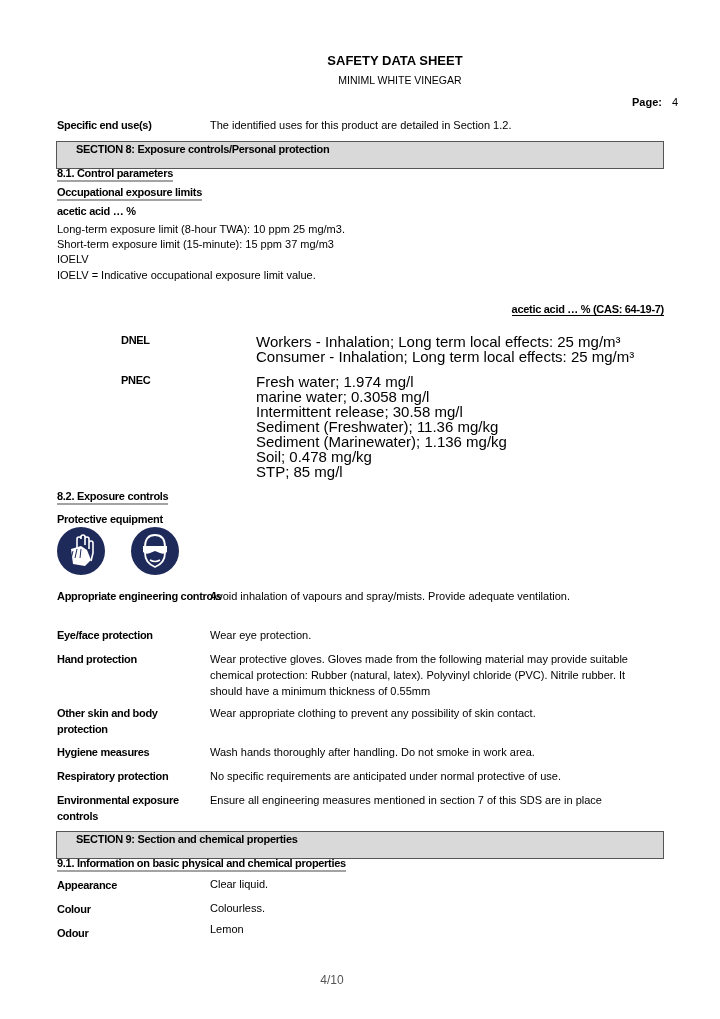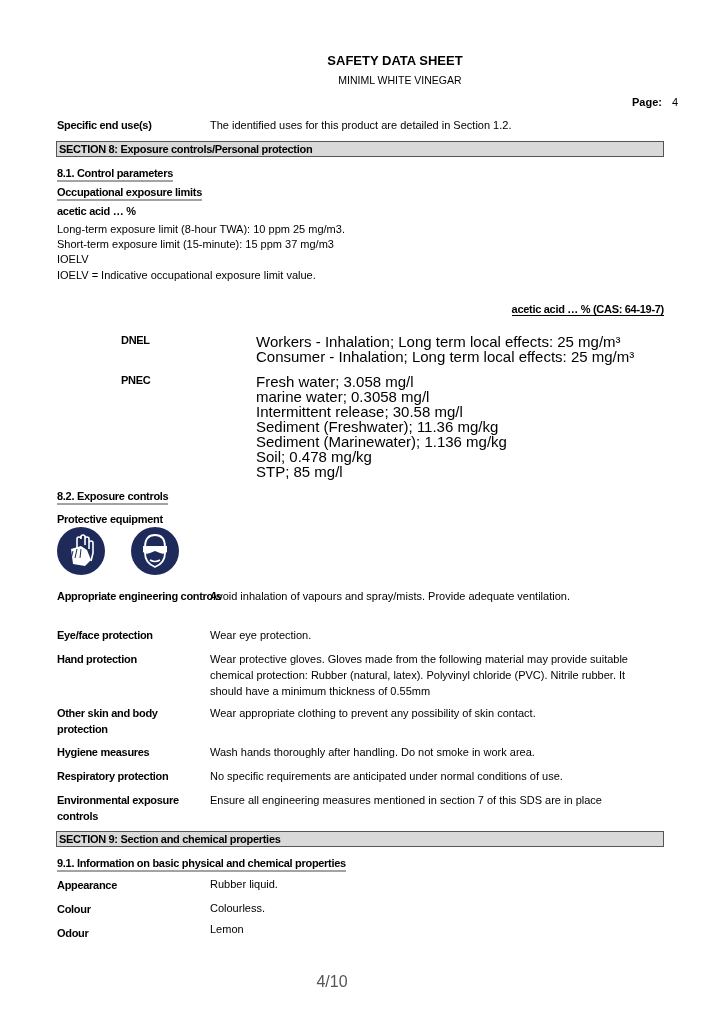--- a/index.html
+++ b/index.html
@@ -5,32 +5,32 @@
   html, body { margin:0; padding:0; background:#ffffff; }
   body { width:720px; height:1019px; position:relative; overflow:hidden;
          font-family:"Liberation Sans", sans-serif; color:#000; font-size:11px; }
   .abs { position:absolute; }
   .title { left:0; width:720px; top:53px; text-align:center; font-weight:bold; font-size:13px;padding-left:35px; }
   .subtitle { left:0; width:720px; top:74px; text-align:center; font-size:10.5px;padding-left:40px; }
   .page-label { right:50px; top:96px; font-weight:bold; font-size:11px;padding-left:19px; }
   .page-num { right:42px; top:96px; font-size:11px; }
   .lbl { left:57px; font-weight:bold; font-size:11px; letter-spacing:-0.3px; line-height:16px; }
   .val { left:210px; font-size:11px; line-height:16px; }
-  .section-bar { left:56px; width:608px; height:16px; background:#d9d9d9;
+  .section-bar { left:56px; width:608px; height:28px; background:#d9d9d9;
                  border:1px solid #555; box-sizing:border-box; font-weight:bold;
-                 font-size:11px; padding-left:2px; line-height:14px; letter-spacing:-0.3px; }
+                 font-size:11px; padding-left:19px; line-height:14px; letter-spacing:-0.3px; }
   .subhead { left:57px; font-weight:bold; font-size:11px; border-bottom:2px solid #a3a3a3;
              line-height:14px; letter-spacing:-0.3px; }
   .plain { left:57px; font-size:11px; line-height:15.5px; }
   .cas { left:0; width:664px; text-align:right; top:303px; }
   .cas span { font-weight:bold; font-size:11px; border-bottom:1px solid #000; letter-spacing:-0.3px; margin-left:185px; }
   .dnel-lbl { left:121px; font-weight:bold; font-size:11px; letter-spacing:-0.3px; }
   .dnel-val { left:256px; font-size:15px; line-height:15.5px; }
   .icon { width:48px; height:48px; border-radius:50%; background:#1e2a5a; }
-  .footer { left:0; width:664px; top:973px; text-align:center; font-size:16px; color:#555; }
+  .footer { left:0; width:664px; top:973px; text-align:center; font-size:12px; color:#555; }
 </style>
 </head>
 <body>
 
 <div class="abs title">SAFETY DATA SHEET</div>
 <div class="abs subtitle">MINIML WHITE VINEGAR</div>
 <div class="abs page-label" style="right:58px">Page:</div>
 <div class="abs page-num">4</div>
 
 <div class="abs lbl" style="top:117px">Specific end use(s)</div>
@@ -47,21 +47,21 @@
 <div class="abs plain" style="top:252px">IOELV</div>
 <div class="abs plain" style="top:268px">IOELV = Indicative occupational exposure limit value.</div>
 
 <div class="abs cas"><span>acetic acid … % (CAS: 64-19-7)</span></div>
 
 <div class="abs dnel-lbl" style="top:334px">DNEL</div>
 <div class="abs dnel-val" style="top:334px">Workers - Inhalation; Long term local effects: 25 mg/m³</div>
 <div class="abs dnel-val" style="top:349px">Consumer - Inhalation; Long term local effects: 25 mg/m³</div>
 
 <div class="abs dnel-lbl" style="top:374px">PNEC</div>
-<div class="abs dnel-val" style="top:374px">Fresh water; 3.058 mg/l</div>
+<div class="abs dnel-val" style="top:374px">Fresh water; 1.974 mg/l</div>
 <div class="abs dnel-val" style="top:389px">marine water; 0.3058 mg/l</div>
 <div class="abs dnel-val" style="top:404px">Intermittent release; 30.58 mg/l</div>
 <div class="abs dnel-val" style="top:419px">Sediment (Freshwater); 11.36 mg/kg</div>
 <div class="abs dnel-val" style="top:434px">Sediment (Marinewater); 1.136 mg/kg</div>
 <div class="abs dnel-val" style="top:449px">Soil; 0.478 mg/kg</div>
 <div class="abs dnel-val" style="top:464px">STP; 85 mg/l</div>
 
 <div class="abs subhead" style="top:489px">8.2. Exposure controls</div>
 <div class="abs lbl" style="top:511px">Protective equipment</div>
 
@@ -91,29 +91,29 @@
 <div class="abs lbl" style="top:651px">Hand protection</div>
 <div class="abs val" style="top:651px; width:450px">Wear protective gloves. Gloves made from the following material may provide suitable chemical protection: Rubber (natural, latex). Polyvinyl chloride (PVC). Nitrile rubber. It should have a minimum thickness of 0.55mm</div>
 
 <div class="abs lbl" style="top:705px; width:120px">Other skin and body protection</div>
 <div class="abs val" style="top:705px">Wear appropriate clothing to prevent any possibility of skin contact.</div>
 
 <div class="abs lbl" style="top:744px">Hygiene measures</div>
 <div class="abs val" style="top:744px">Wash hands thoroughly after handling. Do not smoke in work area.</div>
 
 <div class="abs lbl" style="top:768px">Respiratory protection</div>
-<div class="abs val" style="top:768px">No specific requirements are anticipated under normal conditions of use.</div>
+<div class="abs val" style="top:768px">No specific requirements are anticipated under normal protective of use.</div>
 
 <div class="abs lbl" style="top:792px; width:130px">Environmental exposure controls</div>
 <div class="abs val" style="top:792px">Ensure all engineering measures mentioned in section 7 of this SDS are in place</div>
 
 <div class="abs section-bar" style="top:831px">SECTION 9: Section and chemical properties</div>
 
 <div class="abs subhead" style="top:856px">9.1. Information on basic physical and chemical properties</div>
 
 <div class="abs lbl" style="top:877px">Appearance</div>
-<div class="abs val" style="top:876px">Rubber liquid.</div>
+<div class="abs val" style="top:876px">Clear liquid.</div>
 <div class="abs lbl" style="top:901px">Colour</div>
 <div class="abs val" style="top:900px">Colourless.</div>
 <div class="abs lbl" style="top:925px">Odour</div>
 <div class="abs val" style="top:921px">Lemon</div>
 
 <div class="abs footer">4/10</div>
 
 </body></html>

